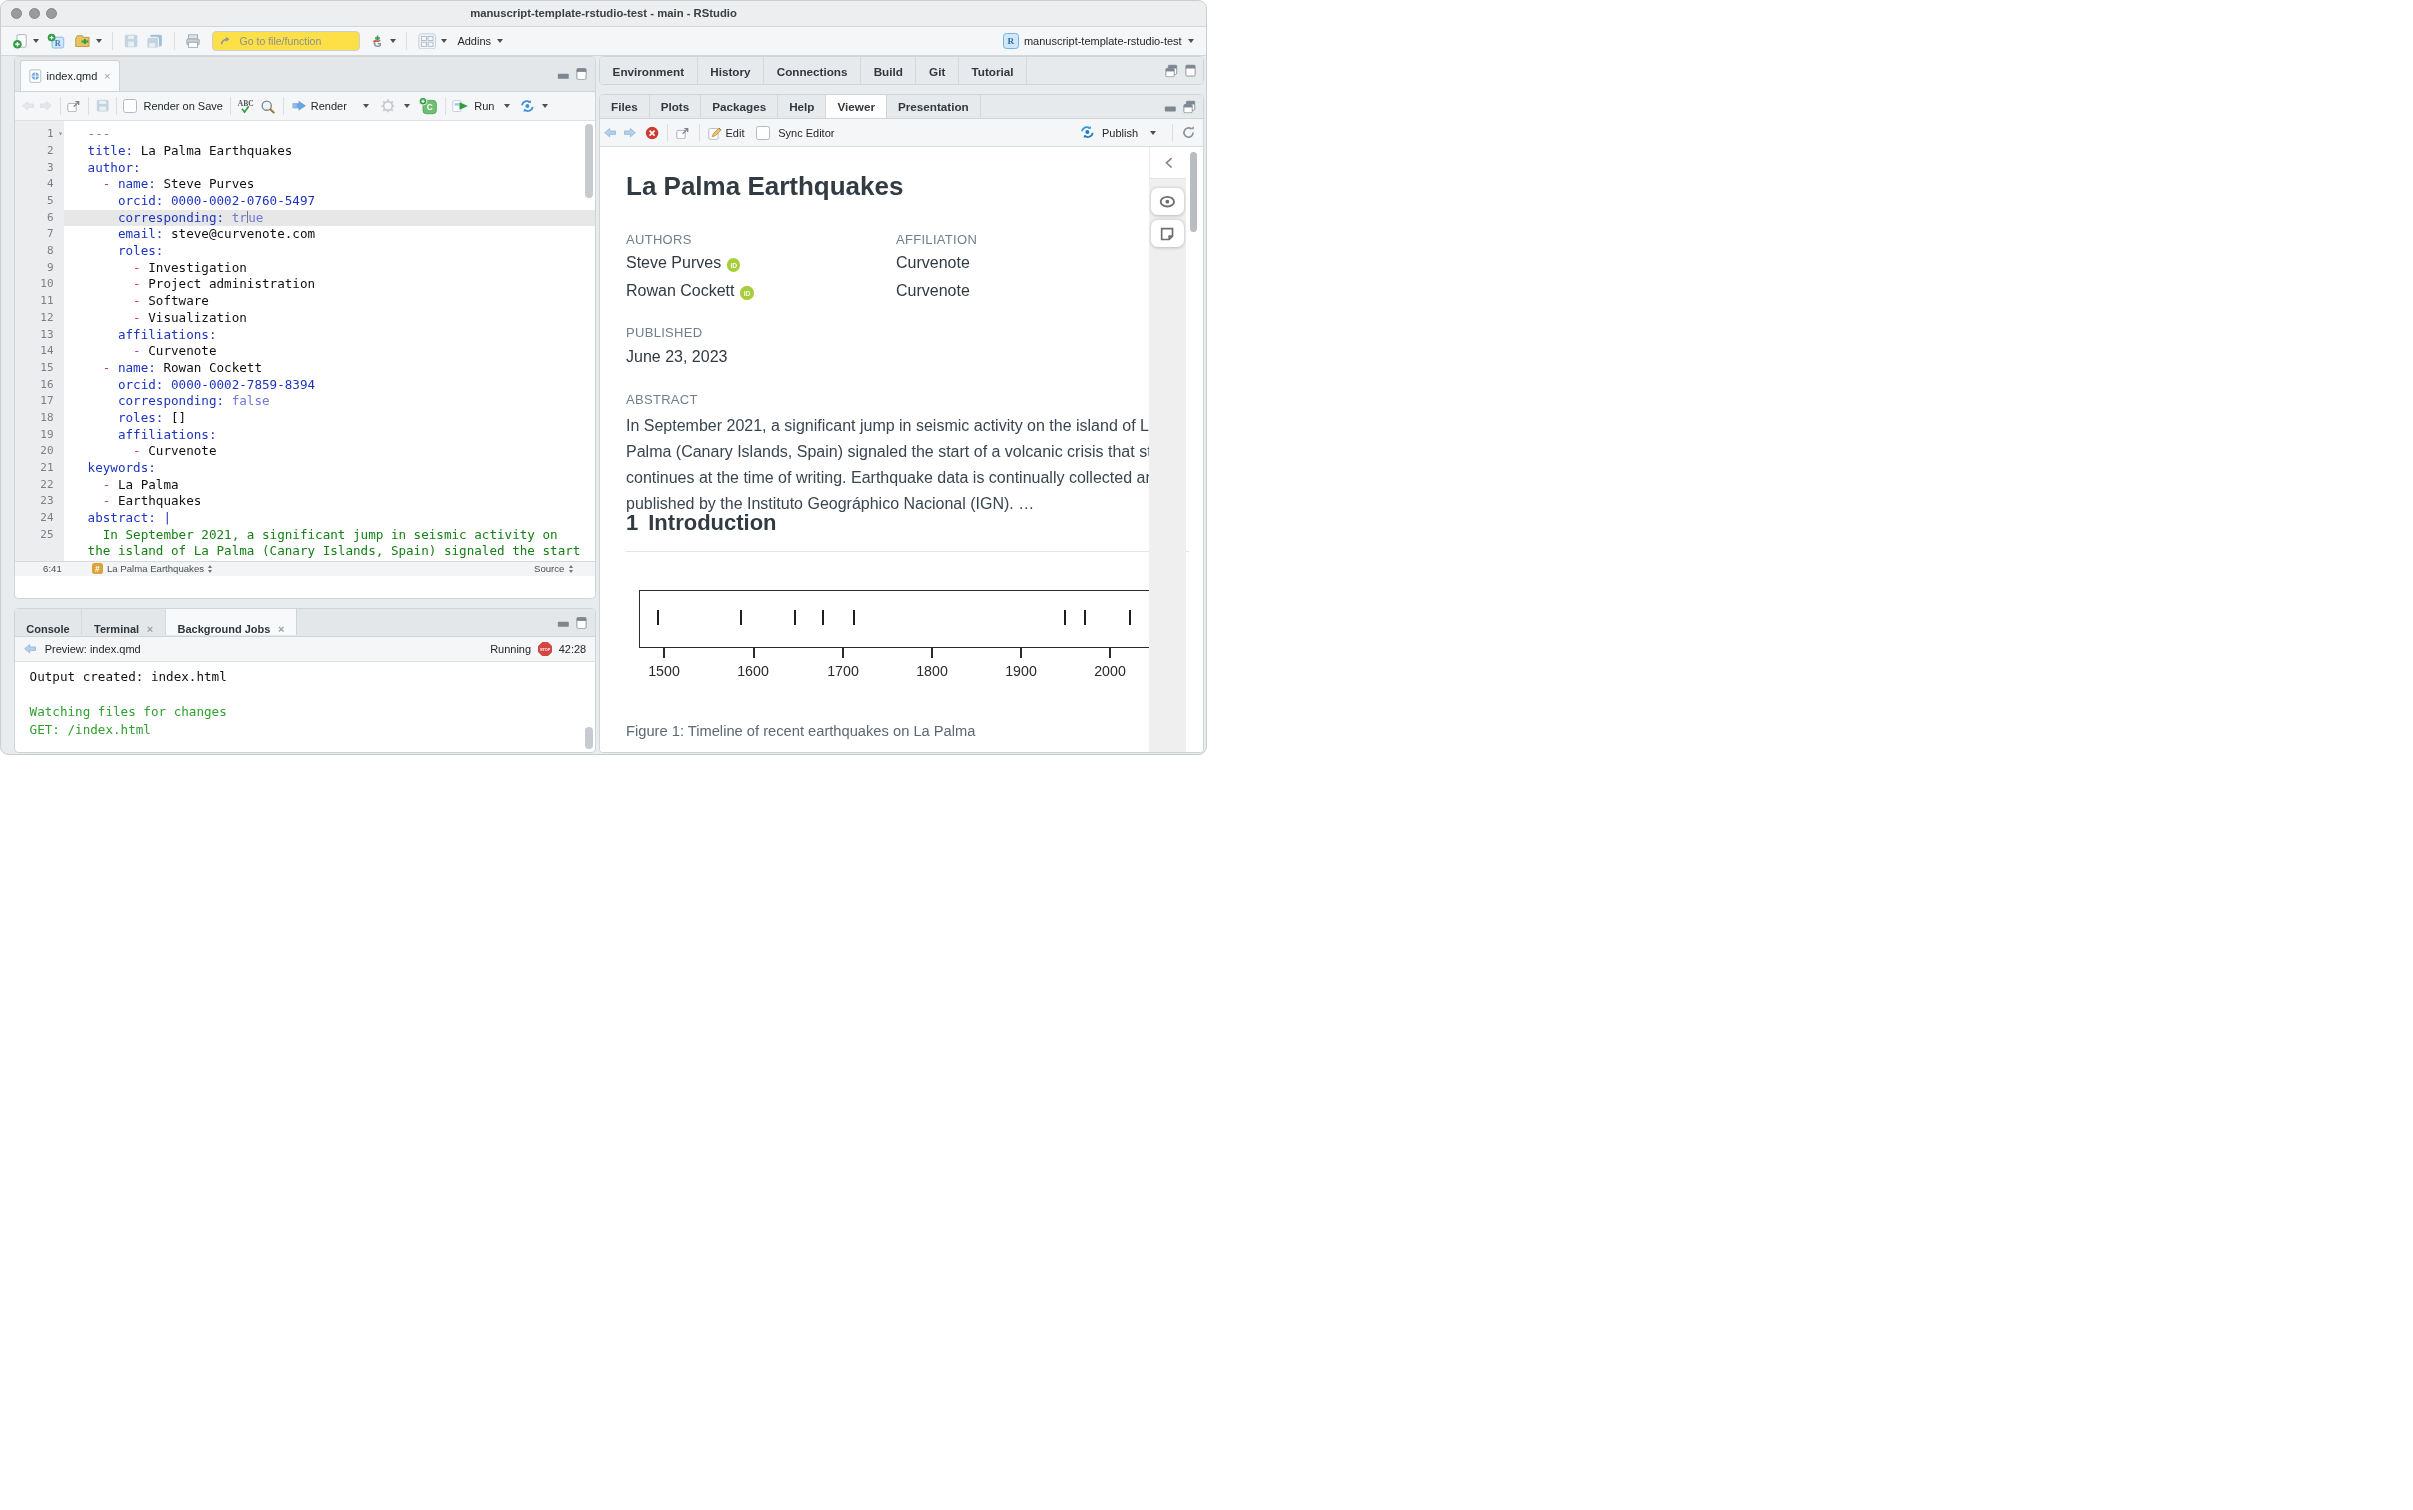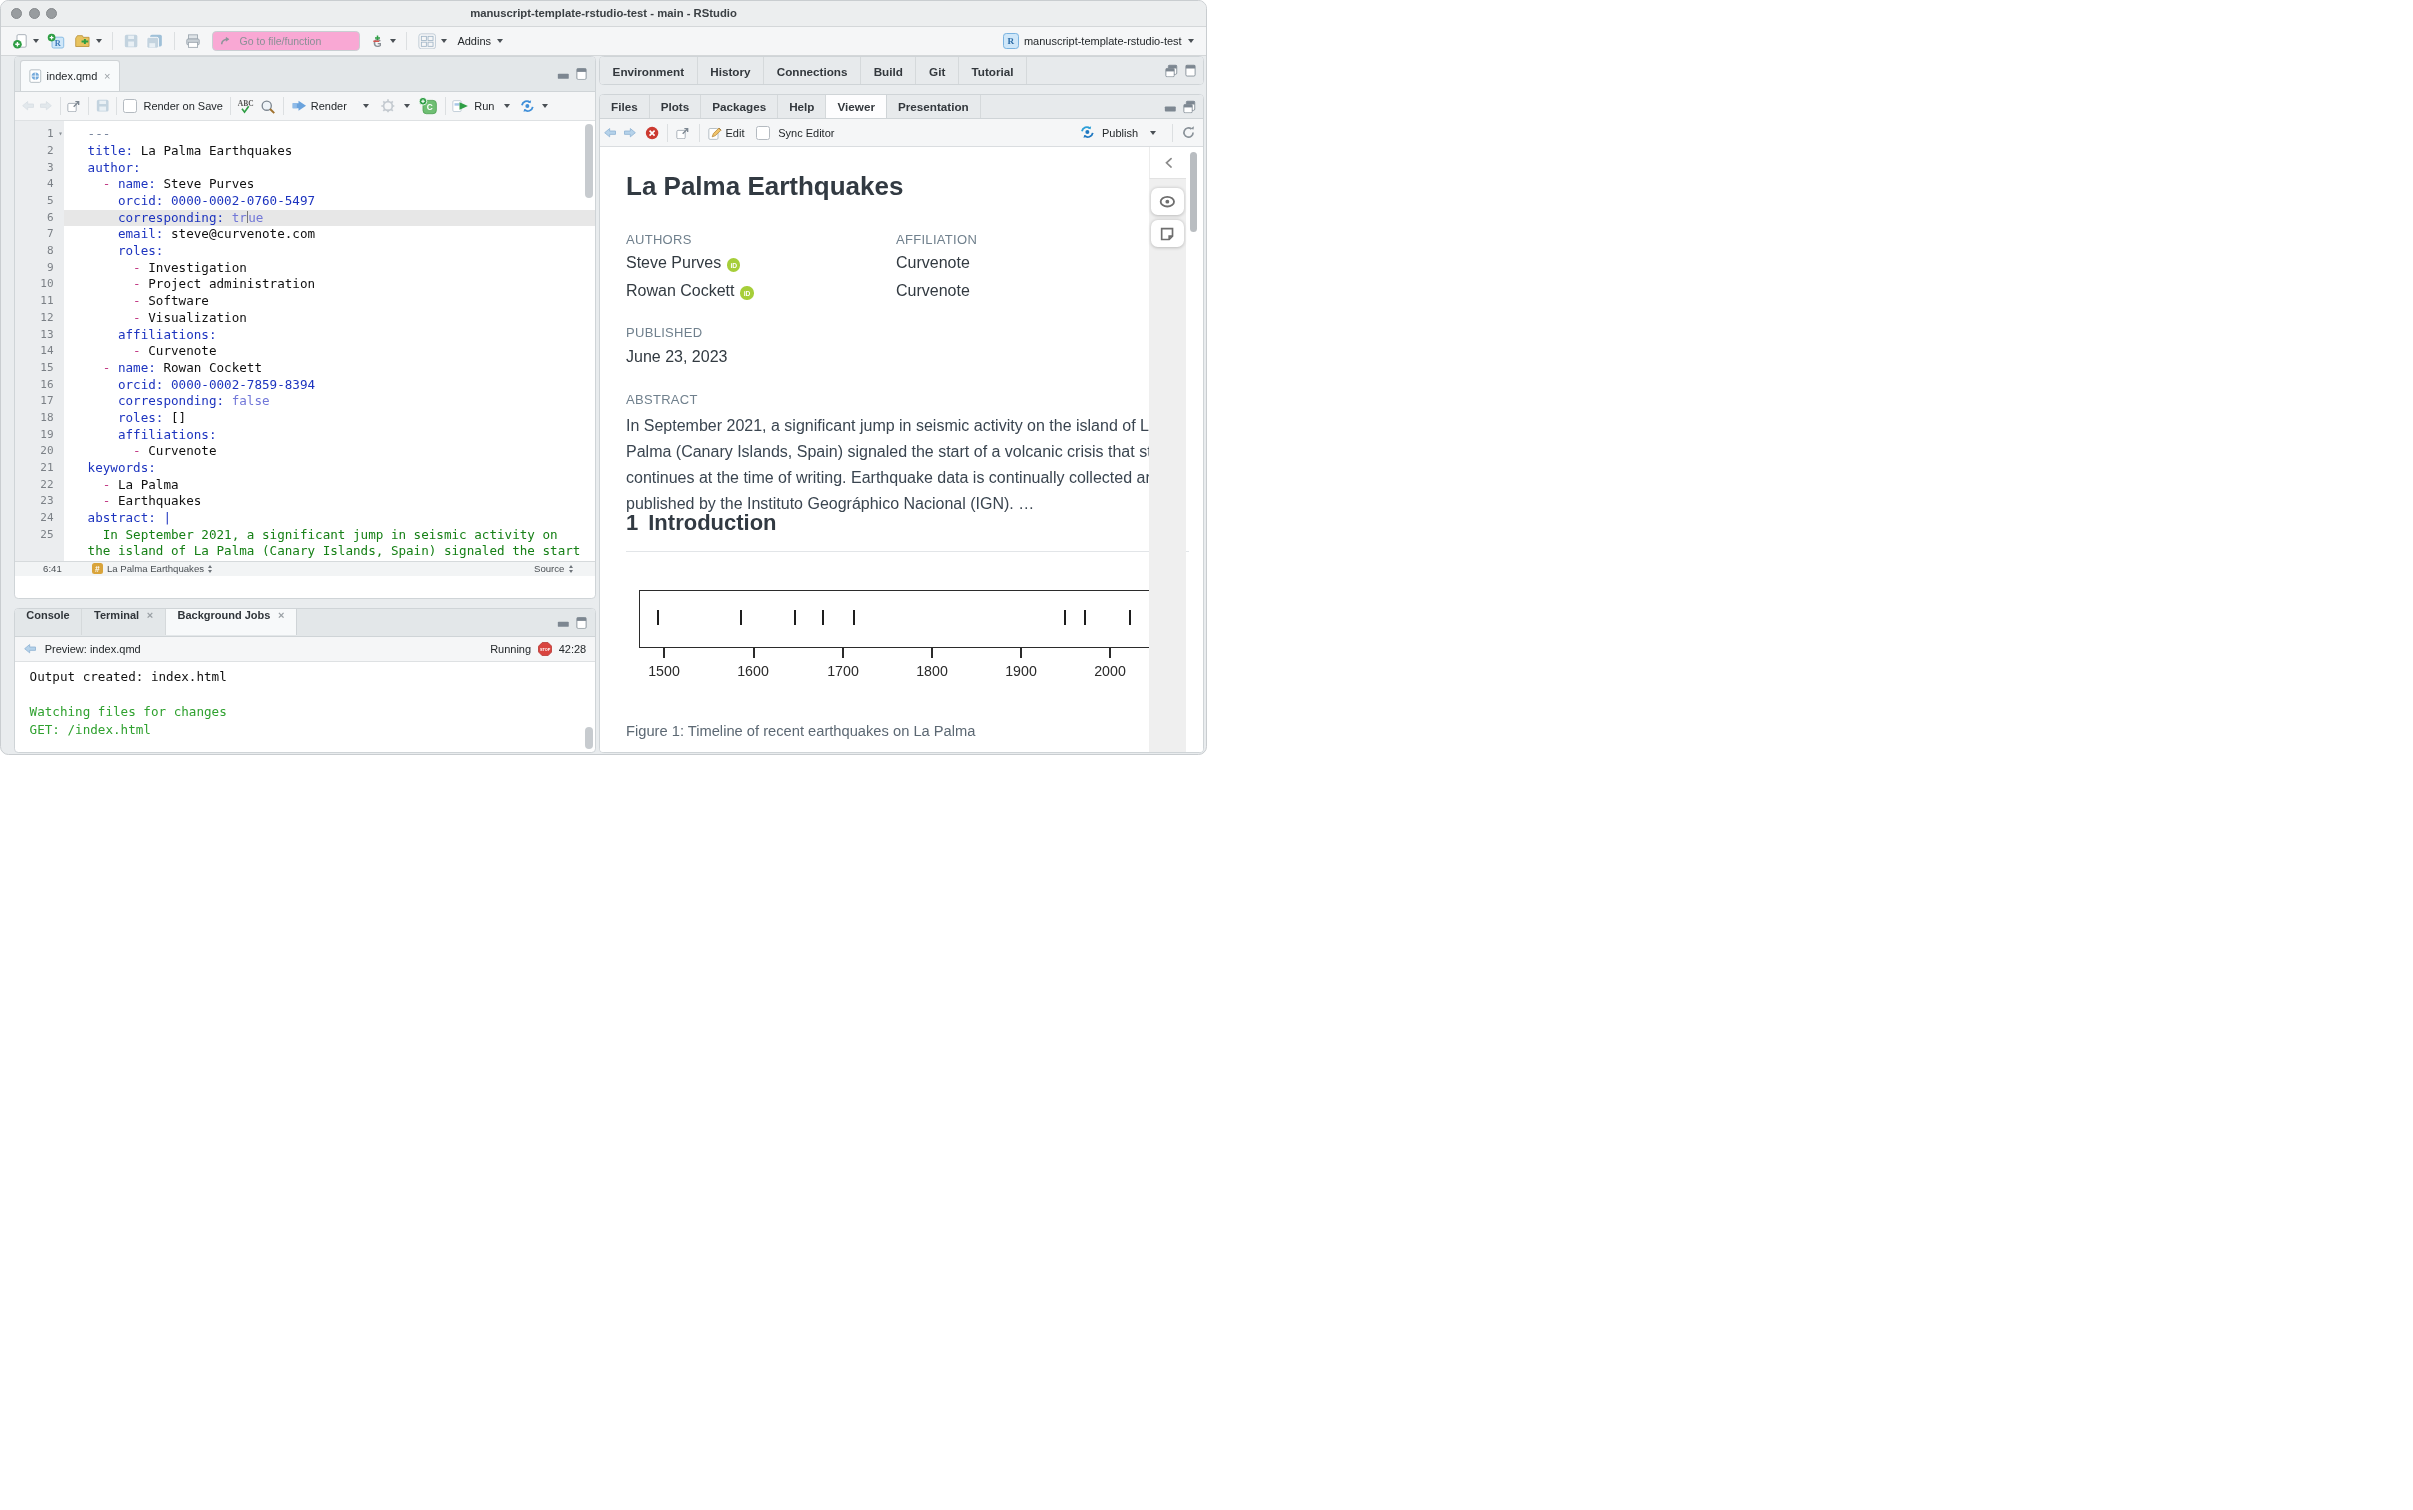--- a/index.html
+++ b/index.html
@@ -8,21 +8,21 @@
   
   .titlebar{height:25px;background:#eceeef;border-bottom:0.8px solid #d4d7d9;position:relative;}
   .dots{position:absolute;left:10px;top:7.1px;display:flex;gap:6.7px;}
   .dot{width:11px;height:11px;border-radius:50%;background:#989c9f;border:0.8px solid #85898c;box-sizing:border-box;}
   .win-title{text-align:center;line-height:25px;font-size:11.3px;font-weight:700;color:#3b4044;}
   
   .main-toolbar{height:28px;background:#f5f6f7;border-bottom:0.8px solid #d4d7d9;display:flex;align-items:center;padding:0 8.4px;gap:3.3px;}
   .tb-btn{display:flex;align-items:center;gap:2.5px;padding:1.7px 2.5px;border-radius:2.5px;}
   .sep{width:0.8px;height:18.4px;background:#dcdfe1;margin:0 5px;}
   .car{width:0;height:0;border-left:3.3px solid transparent;border-right:3.3px solid transparent;border-top:4.2px solid #4a5055;margin-left:1.7px;}
-  .goto{display:flex;align-items:center;gap:5px;background:#f9a8d4;border:0.8px solid #c9ced2;border-radius:4.2px;height:18.4px;width:132px;padding:0 6.7px;margin:0 5px;}
+  .goto{display:flex;align-items:center;gap:5px;background:#fde047;border:0.8px solid #c9ced2;border-radius:4.2px;height:18.4px;width:132px;padding:0 6.7px;margin:0 5px;}
   .goto input{border:none;outline:none;width:99px;font-size:10.5px;color:#333;font-family:"Liberation Sans",sans-serif;background:transparent;}
   .goto input::placeholder{color:#8a9096;}
   .addins{font-size:11px;color:#24282b;display:flex;align-items:center;gap:4.2px;padding:2.5px 5px;}
   .spacer{flex:1;}
   .proj{display:flex;align-items:center;gap:5px;font-size:11px;color:#24282b;padding-right:3.3px;}
   .rcube{width:14.2px;height:14.2px;border-radius:3.3px;background:#cfe7f9;border:0.8px solid #7ab3e0;color:#2f6ea8;font-weight:700;font-size:9.2px;display:flex;align-items:center;justify-content:center;font-family:"Liberation Serif",serif;}
   
   .workspace{position:absolute;top:54px;left:0;right:0;bottom:0;}
   .pane{position:absolute;background:#fff;border:0.8px solid #cfd4d7;border-radius:4.2px;overflow:hidden;box-sizing:border-box;}
   .tabbar{background:#e3e7e9;border-bottom:0.8px solid #cfd4d7;display:flex;align-items:flex-end;position:relative;}
@@ -54,21 +54,21 @@
   .vscroll{position:absolute;right:1.7px;width:7.5px;border-radius:4.2px;background:#c7cbcf;}
   
   .ed-status{height:13.4px;background:#f2f4f5;border-top:0.8px solid #d6dadc;display:flex;align-items:center;font-size:9.6px;color:#4a4f54;}
   .hashicon{width:11px;height:11px;border-radius:2.5px;background:#d9a43b;color:#fff;font-weight:700;font-size:8.4px;display:flex;align-items:center;justify-content:center;margin-right:4.2px;}
   .updown{display:inline-flex;flex-direction:column;gap:1.3px;margin-left:4.2px;}
   .updown i{width:0;height:0;border-left:2.9px solid transparent;border-right:2.9px solid transparent;}
   .updown .u{border-bottom:3.3px solid #6e747a;} .updown .d{border-top:3.3px solid #6e747a;}
   
   #console{left:12.6px;top:553px;width:582px;height:145px;}
   #console .tabbar{height:27px;}
-  .ctab{height:26px;display:flex;align-items:flex-start;gap:5.9px;padding:0 11.7px;font-size:11px;font-weight:700;color:#30353a;border-right:0.8px solid #d5d9db;}
+  .ctab{height:26px;display:flex;align-items:flex-end;gap:5.9px;padding:0 11.7px;font-size:11px;font-weight:700;color:#30353a;border-right:0.8px solid #d5d9db;}
   .ctab.active{background:#f7f9fa;border-right:0.8px solid #cfd4d7;}
   .con-toolbar{height:24px;border-bottom:0.8px solid #dee1e3;padding:0 8.4px;gap:6.7px;}
   .con-out{font-family:"DejaVu Sans Mono",monospace;font-size:12.6px;line-height:17.6px;padding:5.9px 0 0 15px;position:relative;height:84px;}
   .out-plain{color:#111;} .out-green{color:#2fa12f;}
   
   #envpane{left:598px;top:0.8px;width:605px;height:29px;}
   #envpane .tabbar{height:28.5px;border-bottom:none;align-items:center;background:#e7eaec;}
   .rtab{padding:0 12.6px;height:28.5px;display:flex;align-items:center;font-size:11.7px;font-weight:700;color:#33383d;border-right:0.8px solid #d5d9db;}
   
   #viewerpane{left:598px;top:39px;width:605px;height:659px;}

